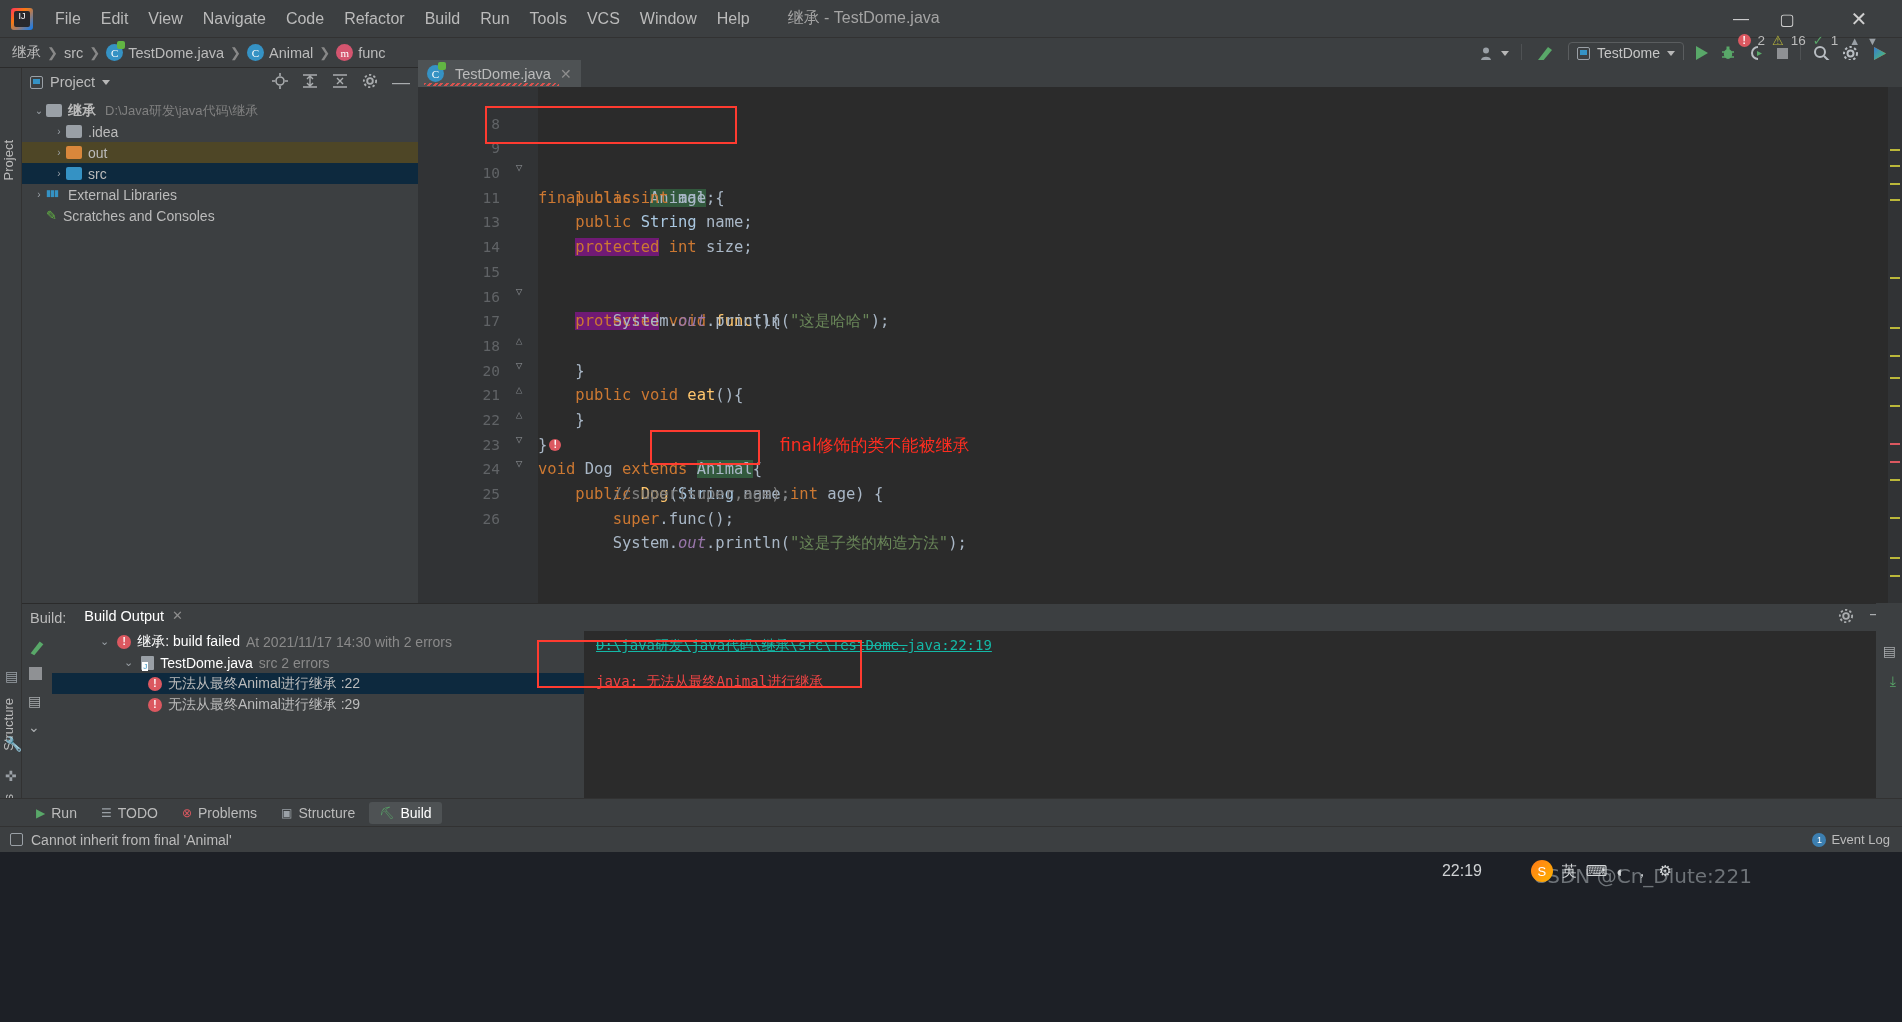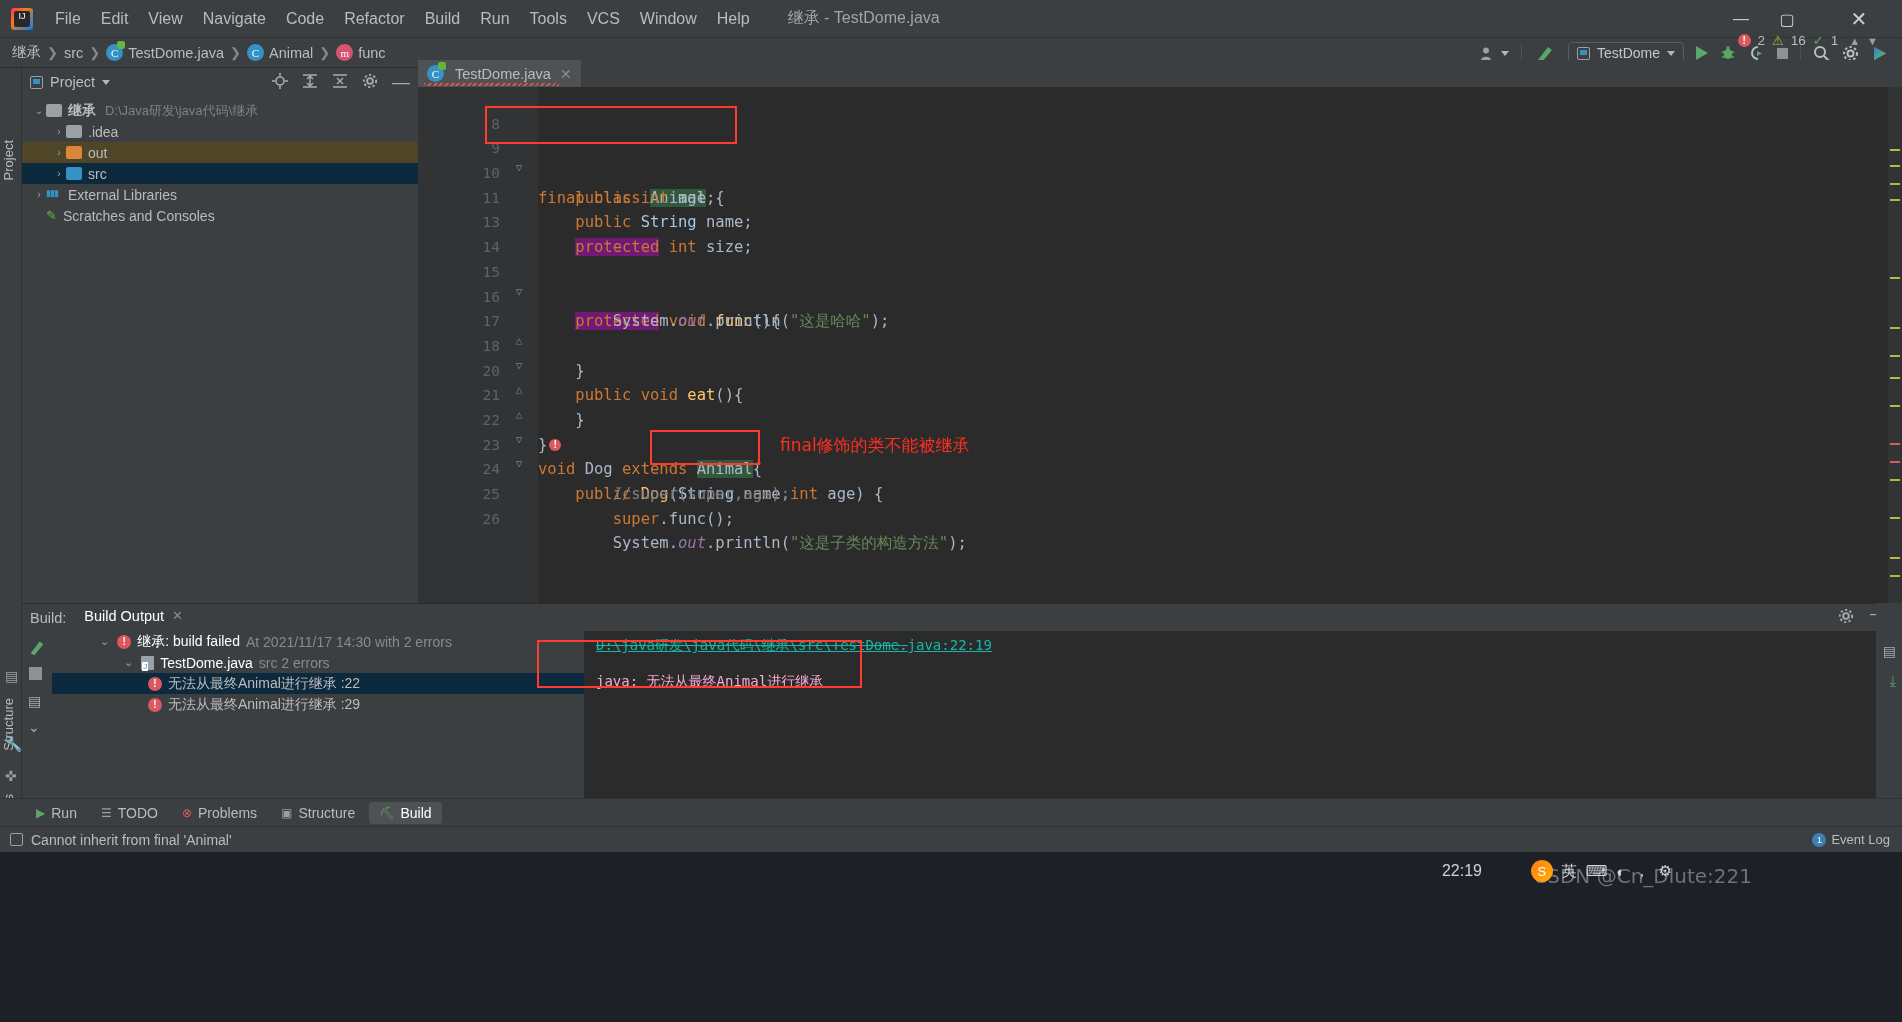--- a/index.html
+++ b/index.html
@@ -217,21 +217,21 @@
   }
   .file-ic { width:13px;height:14px;background:#9aa0a6;margin-right:6px;display:inline-block;position:relative;border-radius:1px;}
   .file-ic:after{content:"J";position:absolute;left:1px;bottom:-1px;font-size:8px;color:#3592c4;background:#fff;padding:0 1px;}
   .bt-dim { color:#8a8a8a; }
   .bt-white { color:#ffffff; }
   .build-detail {
     position:relative; flex:1; height:167px; background:#2b2b2b;
     font-family:"DejaVu Sans Mono","Liberation Mono",monospace; font-size:14px; padding:6px 0 0 12px;
   }
   .link-strike { color:#14b8a6; text-decoration:underline; }
-  .det-line2 { color:#f9a8d4; margin-top:18px; white-space:nowrap; }
+  .det-line2 { color:#ef4444; margin-top:18px; white-space:nowrap; }
   .build-time { position:absolute; left:544px; top:6px; font-size:13px; color:#8a8a8a; white-space:nowrap; }
 
   
   .bottom-tabs {
     position:absolute; left:0; top:798px; width:1902px; height:28px;
     background:#3c3f41; display:flex; align-items:center; gap:4px; padding-left:26px;
     border-top:1px solid #323232;
   }
   .btab {
     display:flex; align-items:center; gap:6px; font-size:14px; color:#bbbbbb;

